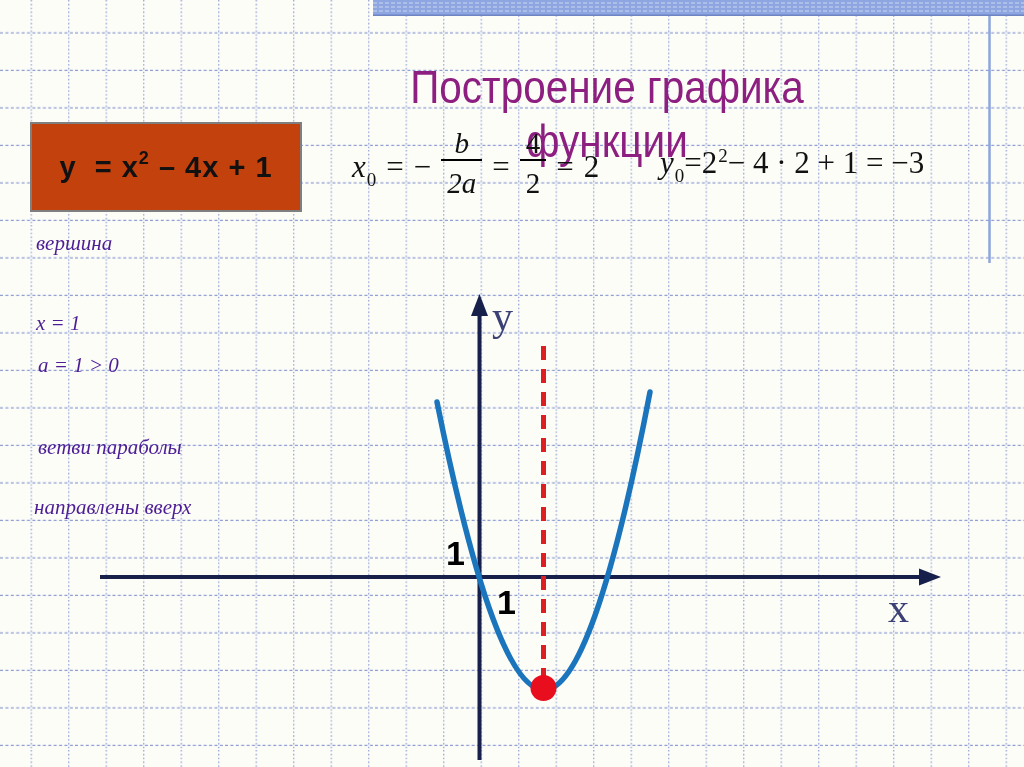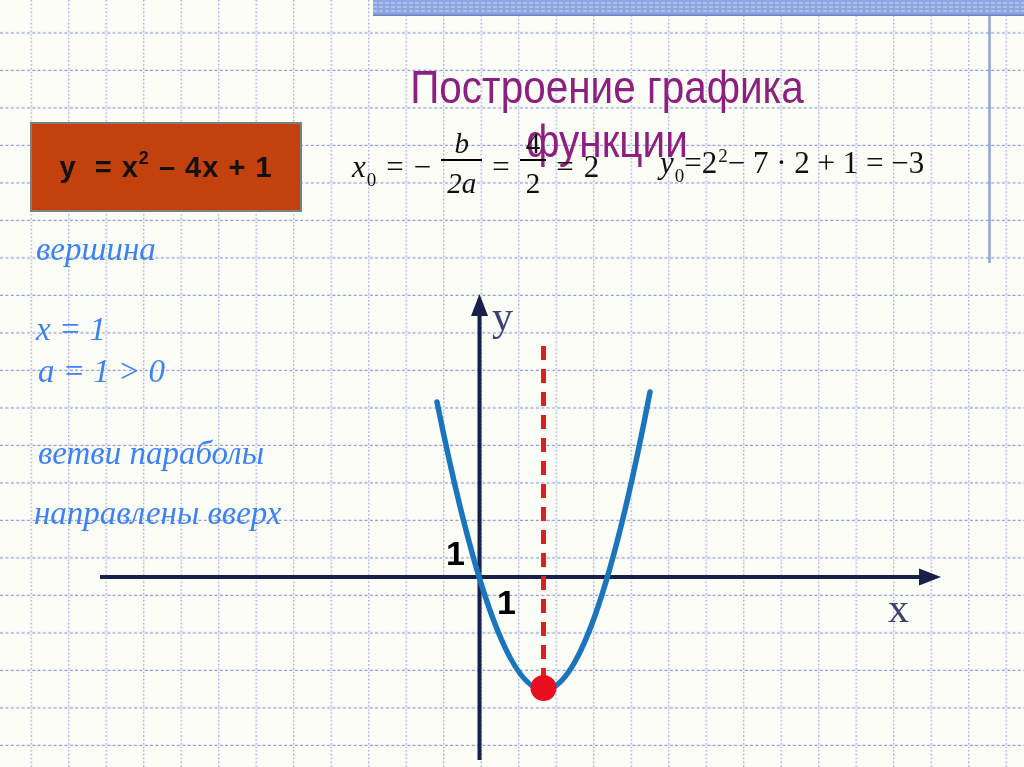--- a/index.html
+++ b/index.html
@@ -21,21 +21,21 @@
   .formula{font-family:"Liberation Serif",serif;font-style:italic;font-size:31px;color:#111;
     display:flex;align-items:center;}
   .formula .up{font-style:normal;}
   .formula .sub{font-size:19px;font-style:normal;position:relative;top:9px;margin-left:1px;}
   .formula .sup{font-size:19px;font-style:normal;position:relative;top:-11px;margin-left:1px;}
   .frac{display:inline-flex;flex-direction:column;align-items:center;line-height:1.08;font-size:29px;}
   .frac .den{border-top:2.5px solid #000;padding:7px 6px;}
   .row-x0{left:336px;top:123px;height:88px;gap:10px;margin-left:16px;}
   .row-y0{left:660px;top:130px;height:66px;gap:0;}
 
-  .note{font-family:"Liberation Serif",serif;font-style:italic;font-size:33px;color:#3b82f6;
+  .note{font-family:"Liberation Serif",serif;font-style:italic;font-size:21px;color:#4c1d95;
     display:flex;align-items:flex-start;}
   .note-vertex{left:36px;top:231px;}
   .note-vertex .lbl{width:164px;}
   .note-symmetry{left:36px;top:311px;gap:20px;}
   .note-coef{left:38px;top:353px;}
   .note-branches1{left:38px;top:435px;}
   .note-branches2{left:34px;top:495px;}
 
   .axis-label{font-family:"Liberation Serif",serif;font-size:42px;color:#3b4175;}
   .y-label{left:492px;top:292px;}
@@ -104,21 +104,21 @@
     <span class="den">2</span>
   </span>
   <span class="up">=</span>
   <span class="up">2</span>
 </div>
 
 <div class="overlay formula row-y0">
   <span><span>y</span><span class="sub">0</span></span>
   <span class="up">=</span>
   <span class="up"><span>2</span><span class="sup">2</span></span>
-  <span class="up pre">− 7 · 2 + 1 = −3</span>
+  <span class="up pre">− 4 · 2 + 1 = −3</span>
 </div>
 
 <div class="overlay note note-vertex">
   <span class="lbl">вершина</span>
 </div>
 
 <div class="overlay note note-symmetry">
   <span>x = 1</span>
 </div>
 

